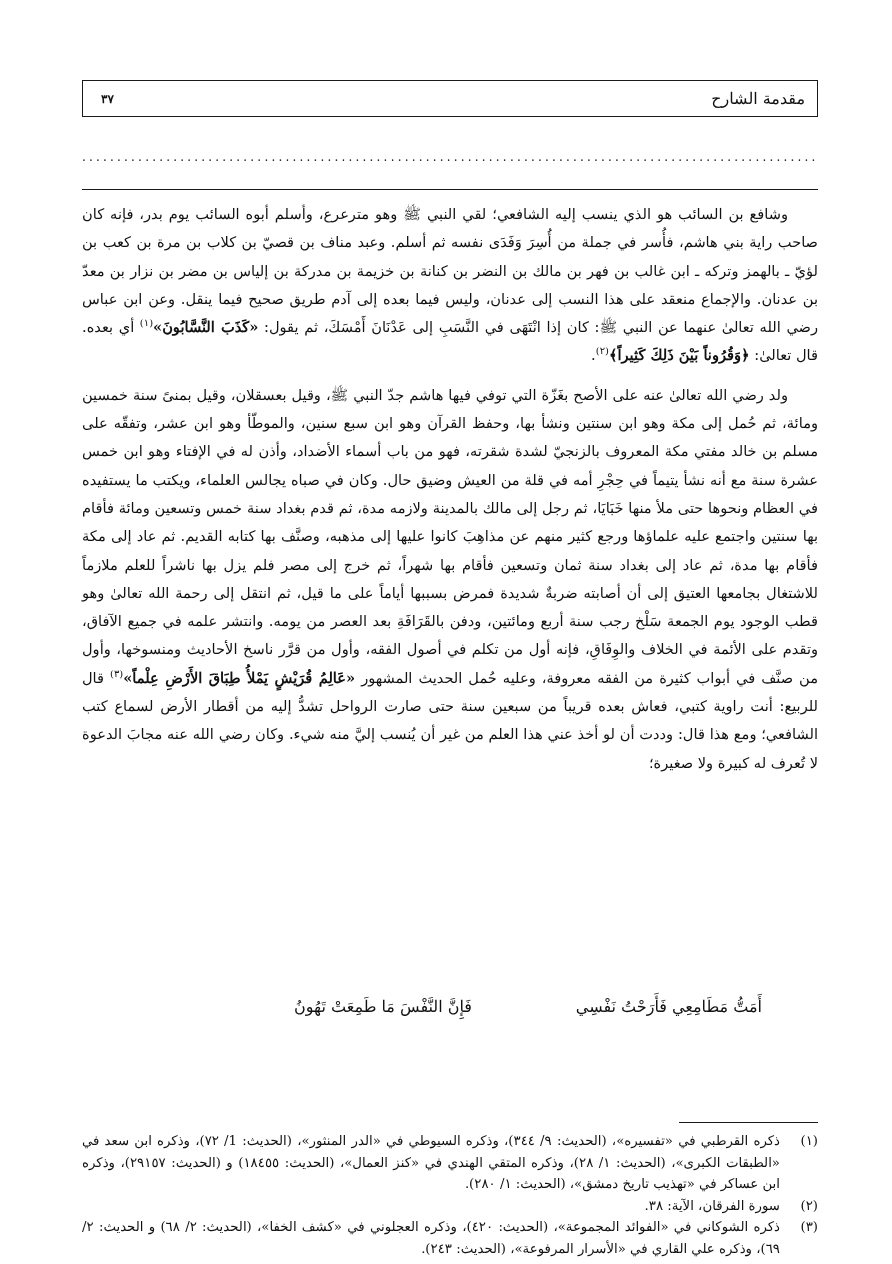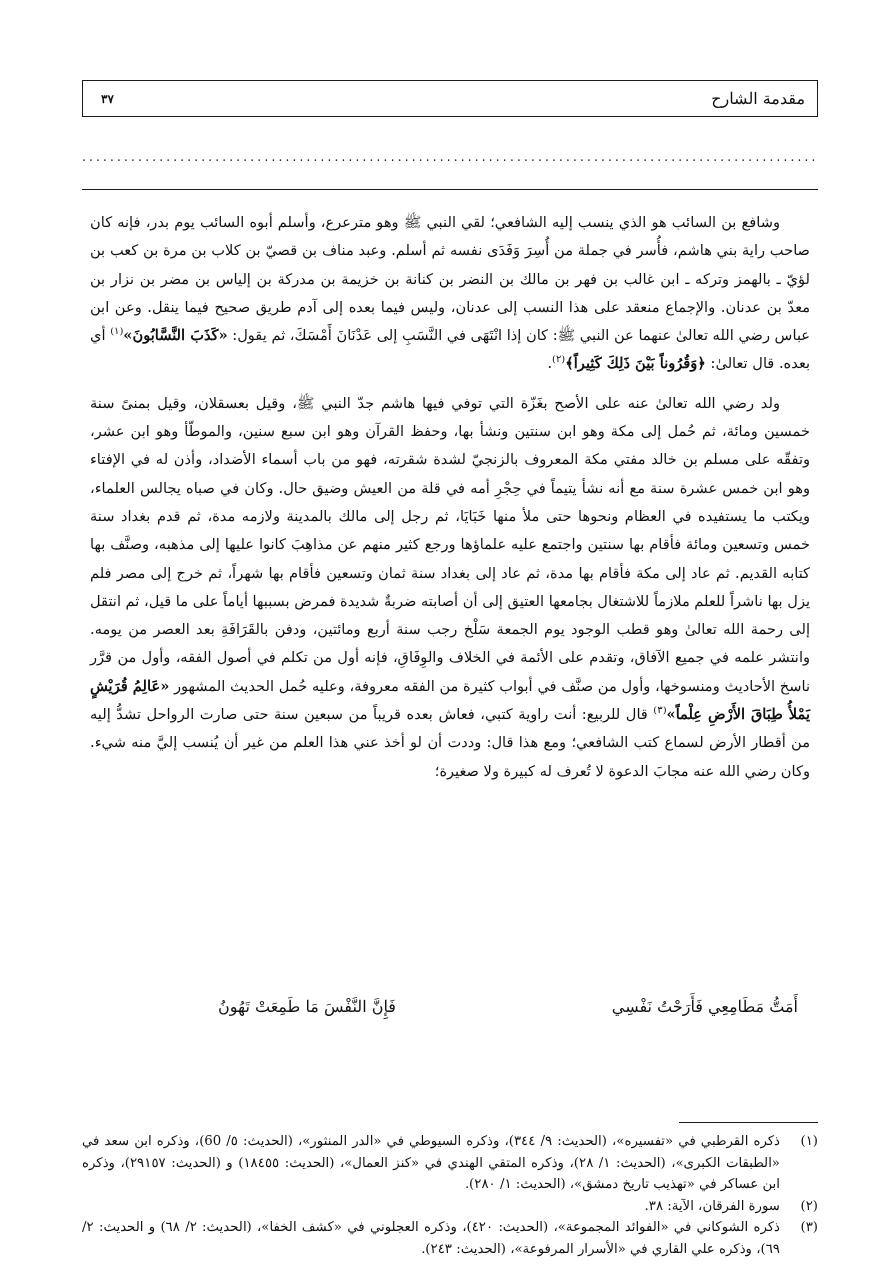--- a/index.html
+++ b/index.html
@@ -69,21 +69,21 @@
       position: absolute;
       left: 0;
       top: 120px;
       width: 736px;
       font-size: 14.6px;
       line-height: 28.3px;
       text-align: justify;
       text-align-last: right;
     }
     .body-text p {
-      margin: 8px;
+      margin: 0;
       text-indent: 30px;
     }
     .body-text p.para-2 {
       margin-top: 11px;
     }
     .body-text p.para-lead {
       text-indent: 0;
     }
     .bold {
       font-weight: bold;
@@ -101,27 +101,27 @@
     .poem-row {
       display: flex;
       flex-direction: row;
       justify-content: flex-start;
       height: 37px;
       align-items: center;
       font-size: 16px;
     }
     .poem-sadr {
       width: 240px;
-      margin-right: 20px;
+      margin-right: 56px;
       text-align: right;
     }
     .poem-ajuz {
       width: 290px;
       margin-right: 50px;
-      text-align: left;
+      text-align: right;
     }
     .fn-rule {
       position: absolute;
       left: 597px;
       top: 1042px;
       width: 139px;
       height: 0;
       border-top: 1.5px solid #1a1a1a;
     }
     .footnotes {
@@ -178,21 +178,21 @@
     </div>
     <div class="poem-row">
     </div>
   </div>
 
   <div class="fn-rule"></div>
 
   <div class="footnotes">
     <div class="fn">
       <span class="fn-num">(١)</span>
-      <span class="fn-text">ذكره القرطبي في «تفسيره»، (الحديث: ٩/ ٣٤٤)، وذكره السيوطي في «الدر المنثور»، (الحديث: ٥/ 60)، وذكره ابن سعد في «الطبقات الكبرى»، (الحديث: ١/ ٢٨)، وذكره المتقي الهندي في «كنز العمال»، (الحديث: ١٨٤٥٥) و (الحديث: ٢٩١٥٧)، وذكره ابن عساكر في «تهذيب تاريخ دمشق»، (الحديث: ١/ ٢٨٠).</span>
+      <span class="fn-text">ذكره القرطبي في «تفسيره»، (الحديث: ٩/ ٣٤٤)، وذكره السيوطي في «الدر المنثور»، (الحديث: 1/ ٧٢)، وذكره ابن سعد في «الطبقات الكبرى»، (الحديث: ١/ ٢٨)، وذكره المتقي الهندي في «كنز العمال»، (الحديث: ١٨٤٥٥) و (الحديث: ٢٩١٥٧)، وذكره ابن عساكر في «تهذيب تاريخ دمشق»، (الحديث: ١/ ٢٨٠).</span>
     </div>
     <div class="fn">
       <span class="fn-num">(٢)</span>
       <span class="fn-text">سورة الفرقان، الآية: ٣٨.</span>
     </div>
     <div class="fn">
       <span class="fn-num">(٣)</span>
       <span class="fn-text">ذكره الشوكاني في «الفوائد المجموعة»، (الحديث: ٤٢٠)، وذكره العجلوني في «كشف الخفا»، (الحديث: ٢/ ٦٨) و الحديث: ٢/ ٦٩)، وذكره علي القاري في «الأسرار المرفوعة»، (الحديث: ٢٤٣).</span>
     </div>
   </div>

